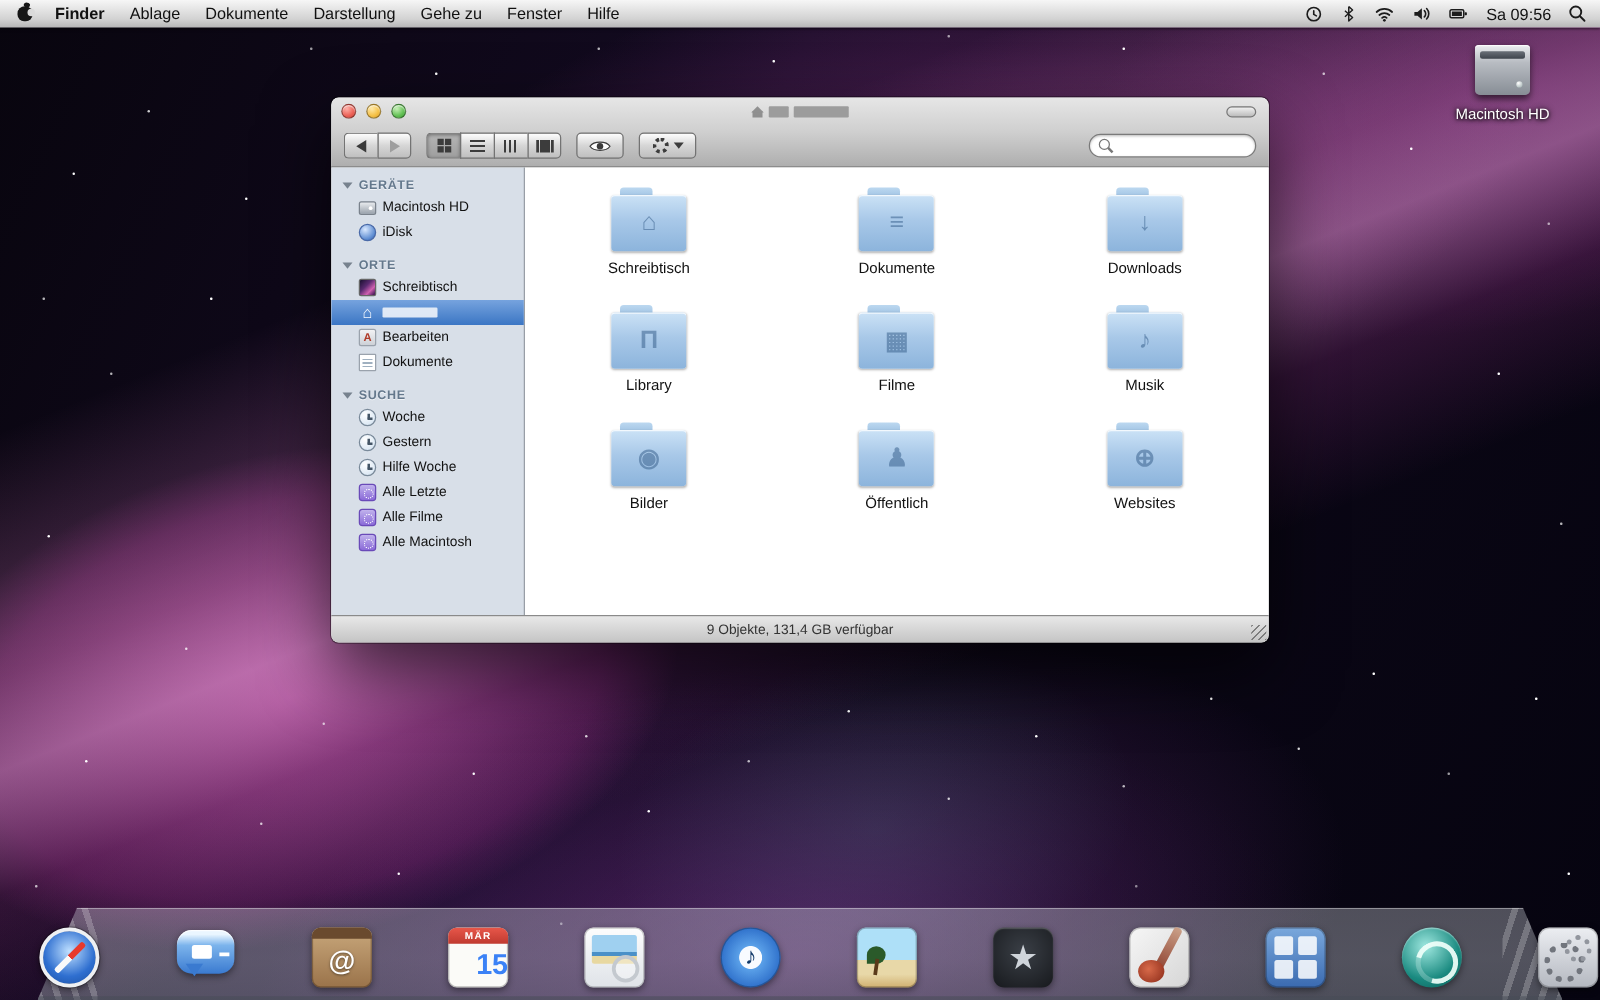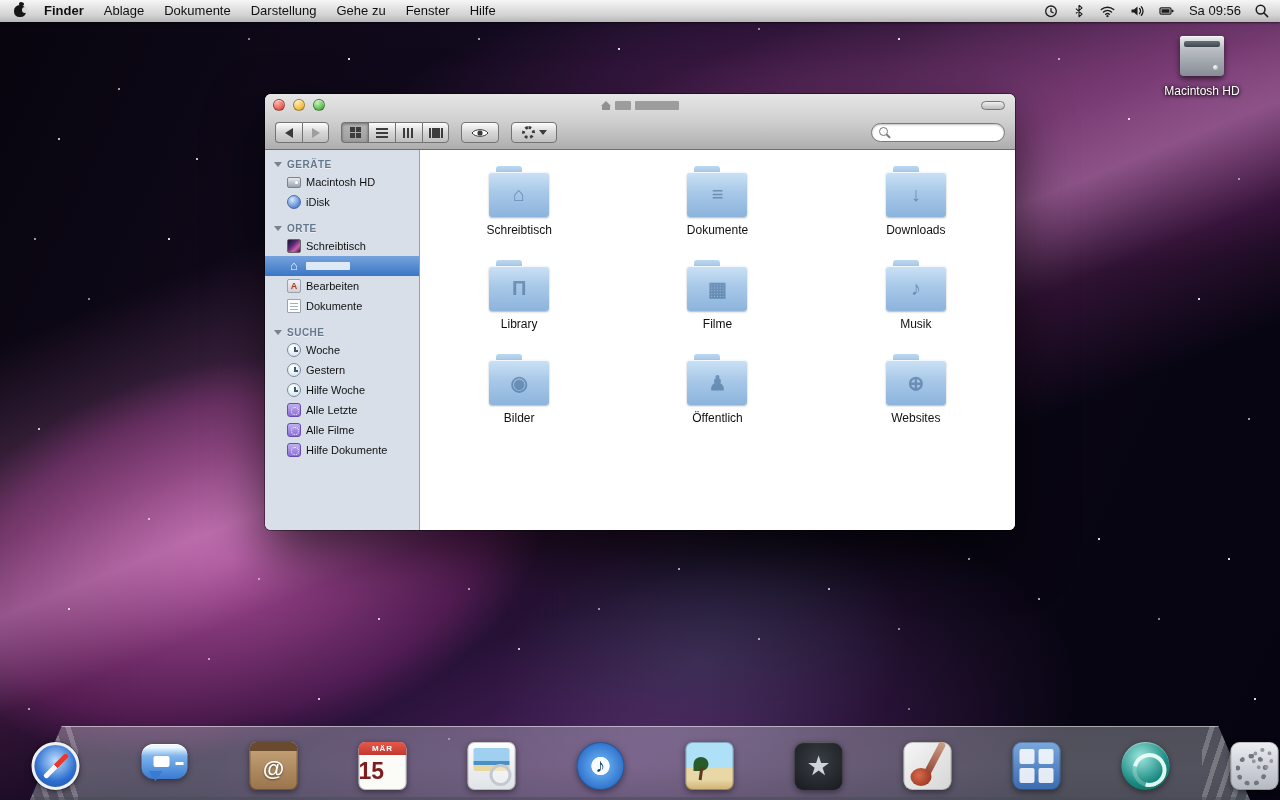--- a/index.html
+++ b/index.html
@@ -39,36 +39,36 @@
     background:linear-gradient(180deg,#f6f6f6,#d2d2d2 70%,#b6b6b6); box-shadow:0 1px 2px rgba(0,0,0,.55);
     font-size:13px; color:#111; padding:0 8px; }
   .mb-left { display:flex; align-items:center; }
   .mb-item { padding:0 10px; line-height:22px; cursor:default; }
   .mb-item.bold { font-weight:bold; }
   .apple { display:flex; align-items:center; padding:0 8px 0 6px; }
   .apple-shape { display:block; width:12px; height:12px; background:#161616; border-radius:48% 48% 44% 44%; position:relative; }
   .apple-shape::before { content:""; position:absolute; width:5px; height:4px; background:#161616;
     border-radius:60% 40% 60% 40%; top:-3px; left:5px; transform:rotate(28deg); }
   .apple-shape::after { content:""; position:absolute; width:6px; height:6px; border-radius:50%; background:#dadada; right:-2px; top:2px; }
-  .mb-right { margin-left:auto; display:flex; align-items:flex-start; gap:13px; padding-right:2px; }
+  .mb-right { margin-left:auto; display:flex; align-items:center; gap:13px; padding-right:2px; }
   .mb-ico { display:flex; align-items:center; }
   .mb-clock { font-size:13px; }
 
   
   .hd-icon { position:absolute; left:1180px; top:36px; width:44px; height:40px; z-index:5; border-radius:3px 3px 4px 4px;
     background:linear-gradient(180deg,#eceef0 0%,#b8bcc2 35%,#878d95 100%); box-shadow:0 3px 6px rgba(0,0,0,.6), inset 0 1px 0 rgba(255,255,255,.8); }
   .hd-icon::before { content:""; position:absolute; left:4px; top:5px; right:4px; height:6px; border-radius:2px;
     background:linear-gradient(180deg,#6a7078,#3e444c); }
   .hd-icon::after { content:""; position:absolute; right:6px; bottom:6px; width:5px; height:5px; border-radius:50%;
     background:radial-gradient(circle at 35% 30%,#fff,#9aa); }
   .hd-label { position:absolute; left:1138px; top:84px; width:128px; z-index:5; text-align:center; color:#fff; font-size:12px;
     text-shadow:0 1px 3px #000, 0 0 5px rgba(0,0,0,.9); }
 
   
-  .window { position:absolute; left:265px; top:94px; width:750px; height:436px; z-index:10; border-radius:6px; overflow:hidden;
+  .window { position:absolute; left:265px; top:78px; width:750px; height:436px; z-index:10; border-radius:6px; overflow:hidden;
     background:#fff; display:flex; flex-direction:column;
     box-shadow:0 22px 55px rgba(0,0,0,.65), 0 0 0 1px rgba(0,0,0,.4); }
   .chrome { background:linear-gradient(180deg,#e6e6e6,#cfcfcf 50%,#aeaeae); border-bottom:1px solid #6e6e6e; }
   .titlebar { height:22px; display:flex; align-items:center; padding:0 8px; position:relative; }
   .lights { display:flex; gap:8px; z-index:2; }
   .light { width:12px; height:12px; border-radius:50%; border:1px solid rgba(0,0,0,.35);
     box-shadow:inset 0 1px 1px rgba(255,255,255,.7); cursor:default; }
   .l-red { background:radial-gradient(circle at 35% 30%,#ffb0a8,#ec6156 60%,#c33c30); }
   .l-yellow { background:radial-gradient(circle at 35% 30%,#ffe9a8,#f5c045 60%,#d89b20); }
   .l-green { background:radial-gradient(circle at 35% 30%,#c8f0b8,#62c154 60%,#3a9a30); }
@@ -194,21 +194,21 @@
     box-shadow:18px 2px 0 -4px #fff; }
   .bubble::after { content:""; position:absolute; left:7px; bottom:-9px; width:0; height:0;
     border:7px solid transparent; border-top:10px solid #3a7ad0; }
   .di-abook { border-radius:7px; background:linear-gradient(180deg,#c9a87c,#9a734a); box-shadow:inset 0 1px 0 rgba(255,255,255,.5), inset 0 0 0 1px rgba(60,40,20,.4); }
   .di-abook::before { content:""; position:absolute; left:0; top:0; right:0; height:9px; border-radius:7px 7px 0 0; background:#6a4a2e; }
   .at { position:absolute; inset:6px 0 0 0; display:flex; align-items:center; justify-content:center;
     color:#fff; font-size:22px; font-weight:bold; text-shadow:0 1px 2px rgba(0,0,0,.5); }
   .di-ical { border-radius:7px; background:#fbfbf8; overflow:hidden; box-shadow:inset 0 0 0 1px rgba(0,0,0,.25); }
   .ical-m { display:block; background:linear-gradient(180deg,#e8574a,#c03a30); color:#fff; font-size:8px; font-weight:bold;
     text-align:center; line-height:13px; letter-spacing:1px; }
-  .ical-d { display:block; text-align:left; font-size:23px; font-weight:bold; color:#7f1d1d; line-height:33px; }
+  .ical-d { display:block; text-align:right; font-size:23px; font-weight:bold; color:#3b82f6; line-height:33px; }
   .di-preview { border-radius:7px; background:linear-gradient(180deg,#fdfdfd,#dfe3e8); box-shadow:inset 0 0 0 1px rgba(0,0,0,.2); }
   .di-preview::before { content:""; position:absolute; left:6px; right:6px; top:6px; height:23px; border-radius:2px;
     background:linear-gradient(180deg,#9fd0f0 0 58%,#4a90c8 58% 72%,#e8d8a0 72%); }
   .di-preview::after { content:""; position:absolute; right:4px; bottom:4px; width:16px; height:16px; border:3px solid #c4c9cf;
     border-radius:50%; background:rgba(255,255,255,.35); }
   .di-itunes { border-radius:50%; background:radial-gradient(circle,#f8fbff 26%,#5aa0e8 28%,#2b6cc8 75%); box-shadow:inset 0 0 0 1px rgba(0,0,0,.25); }
   .di-itunes::after { content:"♪"; position:absolute; inset:0; display:flex; align-items:center; justify-content:center;
     font-size:19px; color:#123a6a; font-weight:bold; }
   .di-iphoto { border-radius:7px; overflow:hidden; box-shadow:inset 0 0 0 1px rgba(0,0,0,.25);
     background:linear-gradient(180deg,#aee0f8 0 55%,#e8d8a8 55% 78%,#d0b070); }
@@ -426,21 +426,21 @@
       <div class="sb-item">
         <span class="si si-search"></span>
         <span>Alle Letzte</span>
       </div>
       <div class="sb-item">
         <span class="si si-search"></span>
         <span>Alle Filme</span>
       </div>
       <div class="sb-item">
         <span class="si si-search"></span>
-        <span>Hilfe Dokumente</span>
+        <span>Alle Macintosh</span>
       </div>
     </div>
 
     <div class="main">
       <div class="fgrid">
         <div class="fcell">
           <div class="folder">
               <div class="tab"></div>
               <div class="fbody"></div>
               <span class="fglyph">⌂</span>
@@ -508,20 +508,24 @@
               <div class="tab"></div>
               <div class="fbody"></div>
               <span class="fglyph">⊕</span>
             </div>
           <div class="flabel">Websites</div>
         </div>
       </div>
     </div>
   </div>
 
+  <div class="statusbar">
+    <span>9 Objekte, 131,4 GB verfügbar</span>
+    <span class="grip"></span>
+  </div>
 </div>
 
 <div class="dock">
   <div class="dock-shelf">
     <div class="hatch hl"></div>
     <div class="hatch hr"></div>
   </div>
   <div class="dock-row">
     <div class="ditem">
         <div class="di di-finder"></div>

